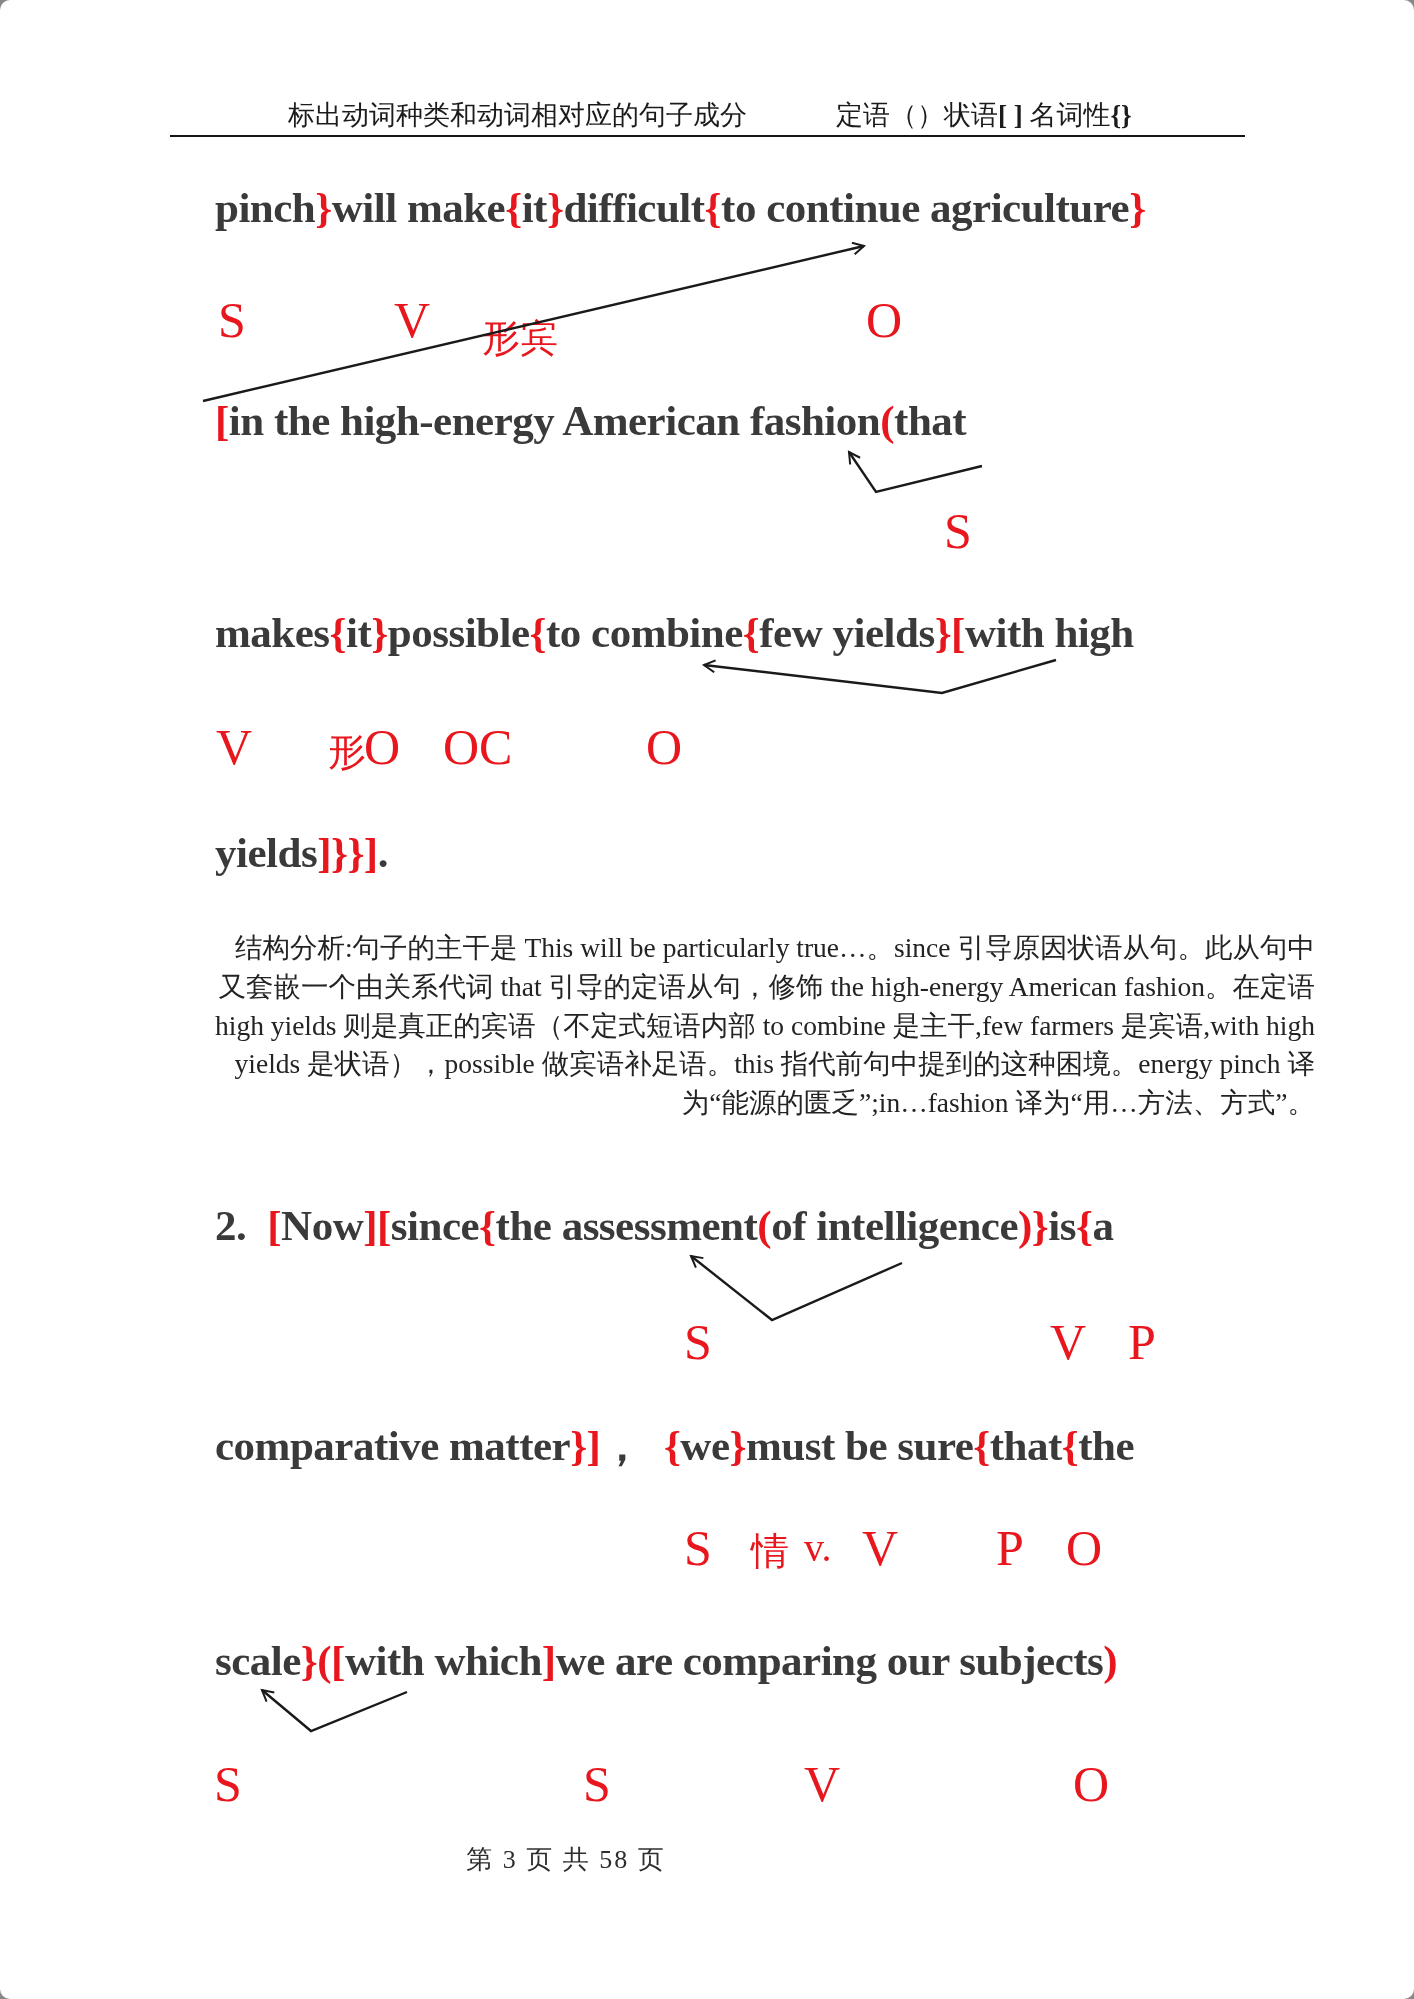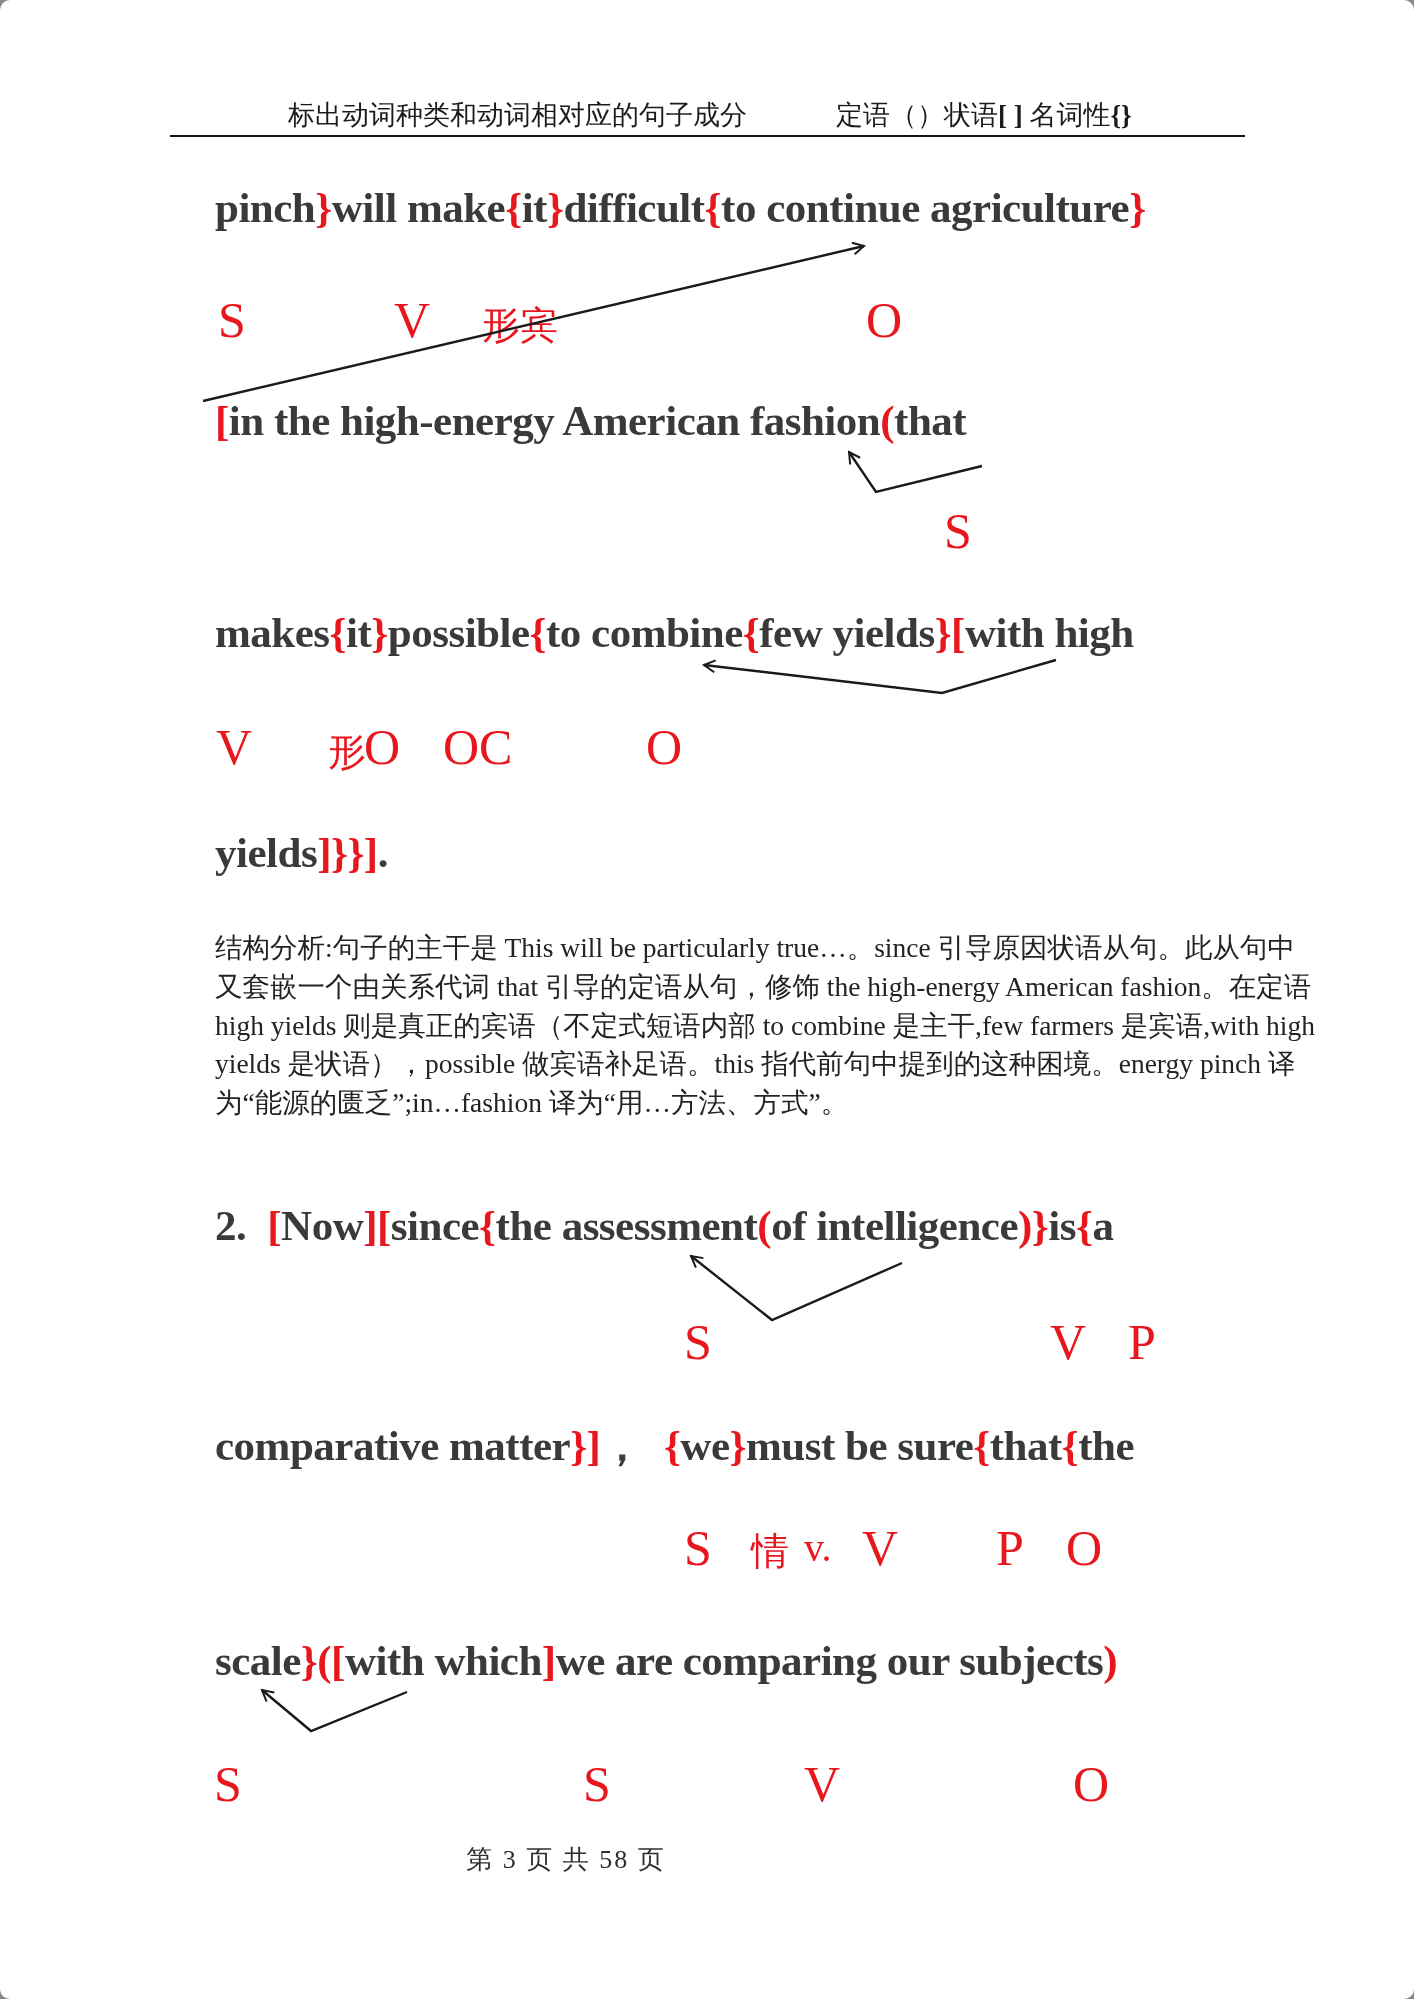--- a/index.html
+++ b/index.html
@@ -16,21 +16,21 @@
   .bigline{position:absolute;left:215px;font-weight:bold;font-size:43px;line-height:52px;
            white-space:nowrap;letter-spacing:-0.5px;color:#3a3a3a;}
   .b{color:#3a3a3a;}
   .r{color:#e8161d;}
   
   .lbl{position:absolute;font-size:50px;line-height:1;color:#e8161d;white-space:nowrap;}
   .lbl-cjk{font-size:38px;}
   .lbl-small{font-size:40px;}
   
   .para{position:absolute;left:215px;top:929px;font-size:27.5px;line-height:38.8px;color:#232323;}
-  .pline{white-space:nowrap;}
+  .pline{white-space:nowrap;text-align:right;}
   
   .footer{position:absolute;left:0;top:1842px;width:1132px;text-align:center;
           font-size:26px;color:#2e2e2e;letter-spacing:2px;}
   
   .overlay{position:absolute;left:0;top:0;pointer-events:none;}
 </style>
 </head>
 <body>
 
 <div class="page">
@@ -40,21 +40,21 @@
     <span class="hn">定语（）状语</span><span class="hb">[ ]</span><span class="hn"> 名词性</span><span class="hb">{}</span>
   </div>
   <div class="rule"></div>
 
   <div class="bigline" style="top:182px">
     <span class="b">pinch</span><span class="r">}</span><span class="b">will make</span><span class="r">{</span><span class="b">it</span><span class="r">}</span><span class="b">difficult</span><span class="r">{</span><span class="b">to continue agriculture</span><span class="r">}</span>
   </div>
 
   <span class="lbl" style="left:218px;top:295px">S</span>
   <span class="lbl" style="left:394px;top:295px">V</span>
-  <span class="lbl lbl-cjk" style="left:482px;top:306px">形宾</span>
+  <span class="lbl lbl-cjk" style="left:482px;top:319px">形宾</span>
   <span class="lbl" style="left:866px;top:295px">O</span>
 
   <div class="bigline" style="top:395px">
     <span class="r">[</span><span class="b">in the high-energy American fashion</span><span class="r">(</span><span class="b">that</span>
   </div>
 
   <span class="lbl" style="left:944px;top:506px">S</span>
 
   <div class="bigline" style="top:607px">
     <span class="b">makes</span><span class="r">{</span><span class="b">it</span><span class="r">}</span><span class="b">possible</span><span class="r">{</span><span class="b">to combine</span><span class="r">{</span><span class="b">few yields</span><span class="r">}</span><span class="r">[</span><span class="b">with high</span>

